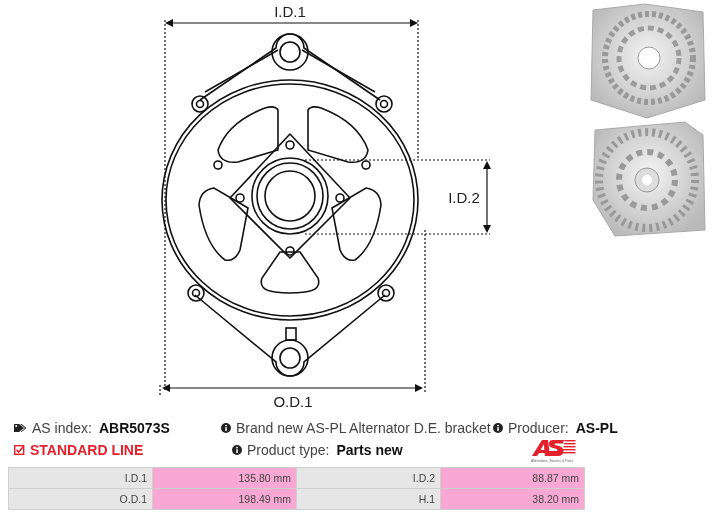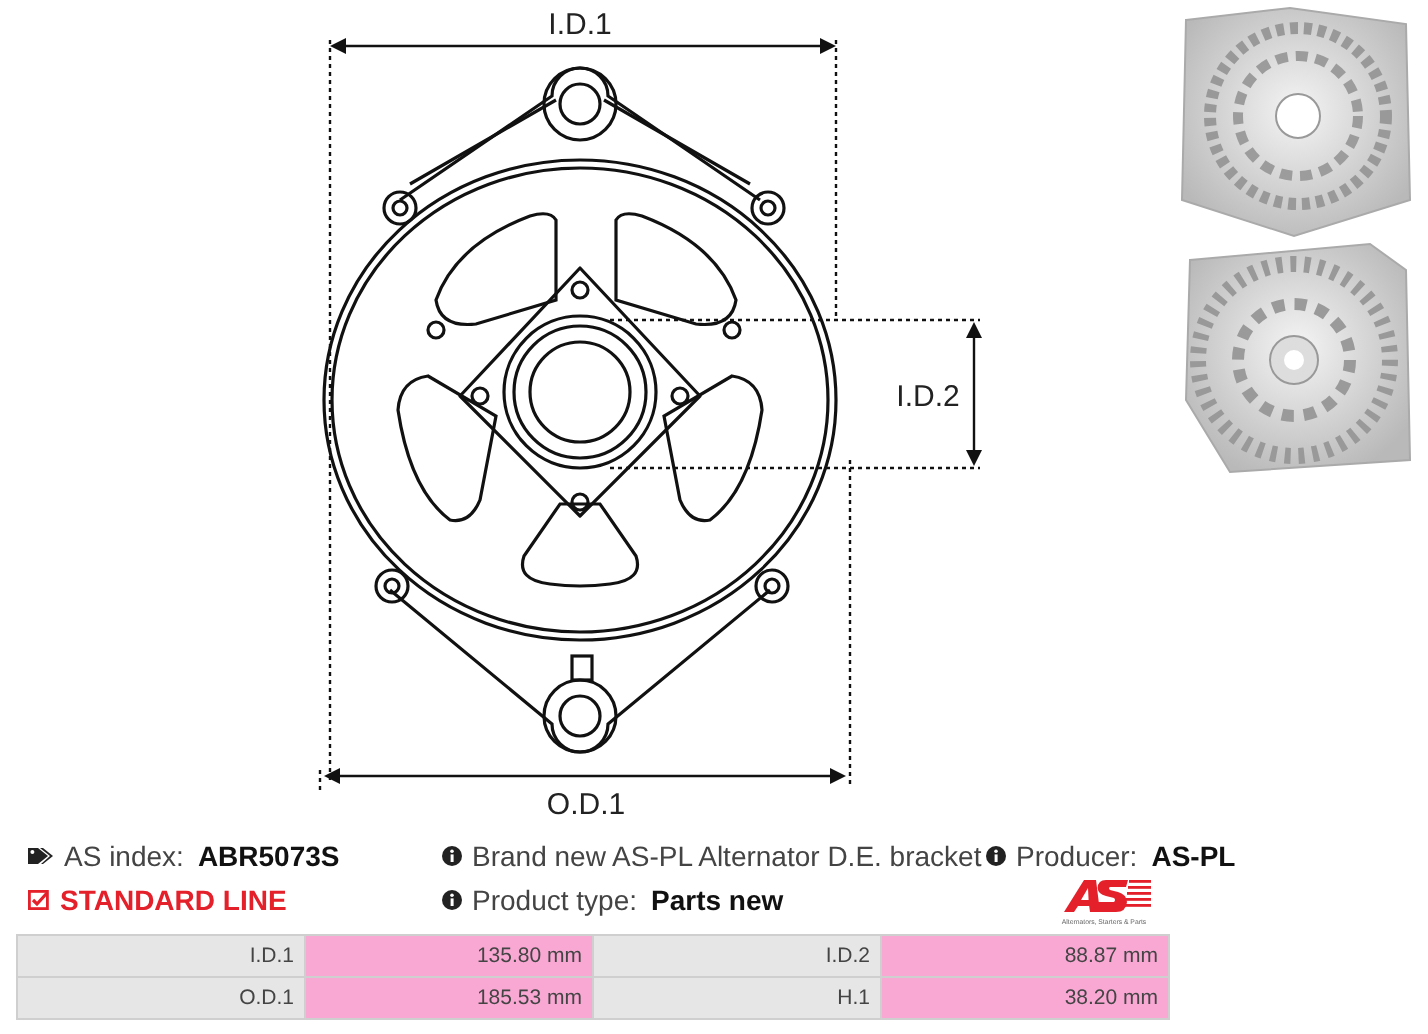--- a/index.html
+++ b/index.html
@@ -131,21 +131,21 @@
   <span class="ico">
     <svg width="10" height="10" viewBox="0 0 10 10">
         <circle cx="5" cy="5" r="5" fill="#222"></circle>
         <rect x="4.3" y="4.2" width="1.5" height="3.8" fill="#fff"></rect>
         <circle cx="5" cy="2.6" r="0.9" fill="#fff"></circle>
       </svg>
   </span>
   <span>Brand new AS-PL Alternator D.E. bracket</span>
 </div>
 
-<div class="info" style="left:221px; top:442px;">
+<div class="info" style="left:232px; top:442px;">
   <span class="ico">
     <svg width="10" height="10" viewBox="0 0 10 10">
         <circle cx="5" cy="5" r="5" fill="#222"></circle>
         <rect x="4.3" y="4.2" width="1.5" height="3.8" fill="#fff"></rect>
         <circle cx="5" cy="2.6" r="0.9" fill="#fff"></circle>
       </svg>
   </span>
   <span>Product type:</span>
   <b>Parts new</b>
 </div>
@@ -178,18 +178,18 @@
 <table class="specs">
   <tbody>
       <tr>
     <td class="lbl">I.D.1</td>
     <td class="val">135.80 mm</td>
     <td class="lbl">I.D.2</td>
     <td class="val">88.87 mm</td>
   </tr>
   <tr>
     <td class="lbl">O.D.1</td>
-    <td class="val">185.53 mm</td>
+    <td class="val">198.49 mm</td>
     <td class="lbl">H.1</td>
     <td class="val">38.20 mm</td>
   </tr>
 </tbody>
   </table>
 
 </body></html>

